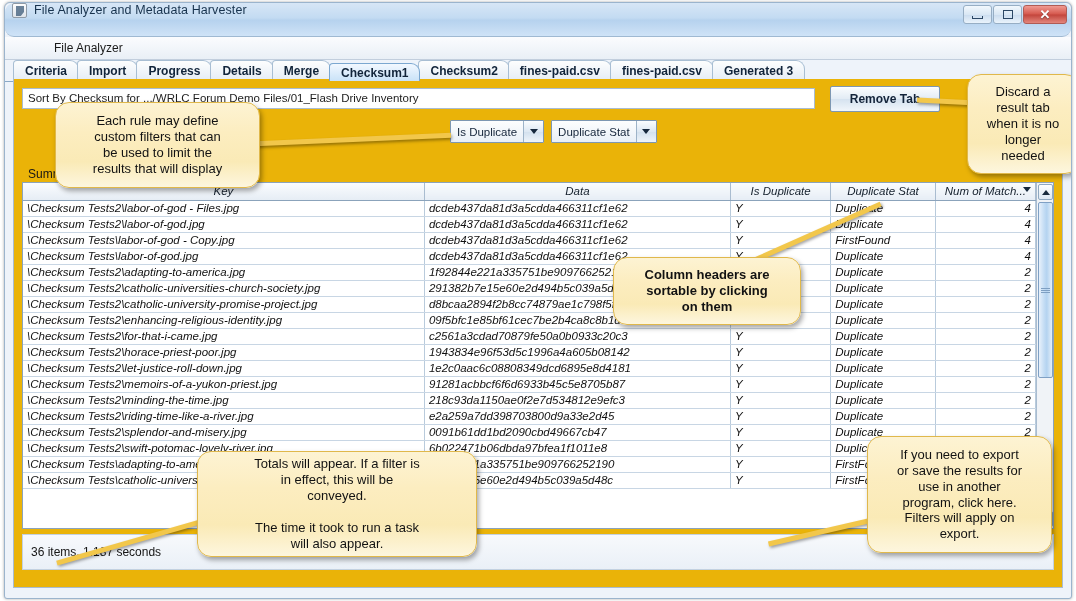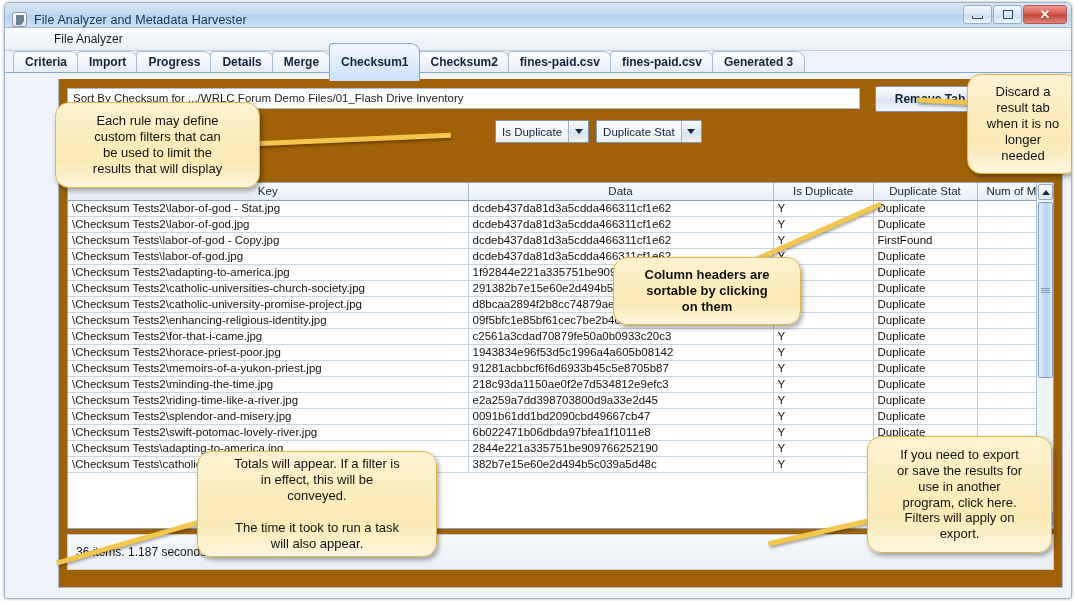--- a/index.html
+++ b/index.html
@@ -9,24 +9,24 @@
   .app-window{
     position:absolute; left:4px; top:2px; width:1068px; height:597px;
     border:1px solid #9bb4cd; border-radius:6px 6px 3px 3px;
     background:#eef3fa;
     box-shadow:0 0 3px rgba(0,0,0,.35);
     overflow:hidden;
   }
 
   
   .titlebar{
-    height:25px; position:relative;
+    height:34px; position:relative;
     background:linear-gradient(to bottom,#d7e6f6 0%,#c3dbf2 45%,#b6d2ee 52%,#cfe3f7 100%);
     border-bottom:1px solid #9fb9d2;
-    display:flex; align-items:flex-end;
+    display:flex; align-items:flex-start;border-radius:9px;
   }
   .title-ico{
     width:15px; height:15px; margin-left:7px; margin-right:7px;
     border:1px solid #8f9aa6; border-radius:2px;
     background:linear-gradient(to bottom,#fdfdfd,#dfe4ea);
     position:relative; flex:none;
   }
   .title-ico:before{
     content:""; position:absolute; left:3px; top:2px; width:8px;height:10px;
     background:#3b5a78; clip-path:polygon(0 0,100% 0,100% 60%,60% 100%,0 100%);
@@ -54,43 +54,42 @@
     background:linear-gradient(to bottom,#fbfcfe,#e9eff6);
     border-bottom:1px solid #c2cedd;
     padding-left:37px;
   }
   .menu-item{ font-size:12px; color:#1b1b1b; padding:2px 8px; margin-left:4px; }
 
   
   .tabstrip{
     position:relative; height:22px; padding-left:8px;
     background:#eef3fa;
-    display:flex; align-items:center;
+    display:flex; align-items:flex-end;
     border-bottom:1px solid #8aa8c6;
   }
   .tab{
     height:21px; padding:0 11px; display:flex; align-items:center;
     font-size:12px; color:#11243a; font-weight:bold;
     background:linear-gradient(to bottom,#fdfefe,#e4ecf5);
     border:1px solid #a8bed3; border-bottom:none;
     border-radius:4px 9px 0 0;
     margin-right:-2px; position:relative;
   }
   .tab.active{
     background:linear-gradient(to bottom,#f2f8ff,#c9e2f8);
     border-color:#7ba7d0; z-index:5;
-    height:38px;
+    height:18px;
   }
 
   
   .content{
     position:absolute; left:8px; top:76px; right:8px; bottom:10px;
-    background:#a16207; border:1px solid #a9bcd0;
+    background:#eab308; border:1px solid #a9bcd0;
     border-top:none;
-    margin-left:45px;
   }
 
   .row-path{ position:absolute; left:8px; top:9px; right:8px; height:21px; }
   .path-field{
     position:absolute; left:0; top:0; width:793px; height:21px;
     background:#ffffff; border:1px solid #a9bcd0;
     font-size:11.5px; color:#1d1d1d; padding:3px 5px 0 5px;
     white-space:nowrap; overflow:hidden;
   }
   .btn{
@@ -118,21 +117,21 @@
   }
   .caret{ width:0;height:0;border-left:4px solid transparent;border-right:4px solid transparent;border-top:5px solid #16283d;}
 
   .summary-lbl{ position:absolute; left:14px; top:88px; font-size:12px; color:#161616; }
 
   
   .tablewrap{
     position:absolute; left:8px; top:103px; right:8px; height:347px;
     border:1px solid #8ba3bb; background:#fff; display:flex;
   }
-  .tablecol{ flex:1; overflow:hidden; }
+  .tablecol{ flex:1; overflow:hidden;font-style:italic; }
   table.grid{ width:100%; border-collapse:collapse; table-layout:fixed; }
   table.grid th{
     height:17px; font-size:11.5px; font-weight:normal; color:#15202d;
     background:linear-gradient(to bottom,#fafcfe,#e6edf5);
     border-right:1px solid #a9bcd0; border-bottom:1px solid #8ba3bb;
     padding:0 4px; position:relative; white-space:nowrap; overflow:hidden;
   }
   table.grid td{
     height:16px; font-size:11.5px; color:#111; padding:0 4px;
     border-right:1px solid #b9cbdc; border-bottom:1px solid #c8d6e4;
@@ -262,21 +261,21 @@
               <tr id="thead-row">
                 <th>Key</th>
                 <th>Data</th>
                 <th>Is Duplicate</th>
                 <th>Duplicate Stat</th>
                 <th>Num of Match...<i class="sortmark"></i></th>
               </tr>
             </thead>
           <tbody id="tbody">
               <tr>
-                <td>\Checksum Tests2\labor-of-god - Stat.jpg</td>
+                <td>\Checksum Tests2\labor-of-god - Files.jpg</td>
                 <td>dcdeb437da81d3a5cdda466311cf1e62</td>
                 <td>Y</td>
                 <td>Duplicate</td>
                 <td class="num">4</td>
               </tr>
               <tr>
                 <td>\Checksum Tests2\labor-of-god.jpg</td>
                 <td>dcdeb437da81d3a5cdda466311cf1e62</td>
                 <td>Y</td>
                 <td>Duplicate</td>
@@ -327,20 +326,27 @@
               <tr>
                 <td>\Checksum Tests2\for-that-i-came.jpg</td>
                 <td>c2561a3cdad70879fe50a0b0933c20c3</td>
                 <td>Y</td>
                 <td>Duplicate</td>
                 <td class="num">2</td>
               </tr>
               <tr>
                 <td>\Checksum Tests2\horace-priest-poor.jpg</td>
                 <td>1943834e96f53d5c1996a4a605b08142</td>
+                <td>Y</td>
+                <td>Duplicate</td>
+                <td class="num">2</td>
+              </tr>
+              <tr>
+                <td>\Checksum Tests2\let-justice-roll-down.jpg</td>
+                <td>1e2c0aac6c08808349dcd6895e8d4181</td>
                 <td>Y</td>
                 <td>Duplicate</td>
                 <td class="num">2</td>
               </tr>
               <tr>
                 <td>\Checksum Tests2\memoirs-of-a-yukon-priest.jpg</td>
                 <td>91281acbbcf6f6d6933b45c5e8705b87</td>
                 <td>Y</td>
                 <td>Duplicate</td>
                 <td class="num">2</td>
@@ -420,21 +426,21 @@
 be used to limit the
 results that will display</div>
   <div class="callout" style="left:962px; top:71px; width:112px; height:100px;">Discard a
 result tab
 when it is no
 longer
 needed</div>
   <div class="callout" style="left:608px; top:254px; width:188px; height:68px;font-weight:bold;">Column headers are
 sortable by clicking
 on them</div>
-  <div class="callout" style="left:192px; top:448px; width:240px; height:106px;">Totals will appear.  If a filter is
+  <div class="callout" style="left:192px; top:448px; width:280px; height:106px;">Totals will appear.  If a filter is
 in effect, this will be
 conveyed.
 
 The time it took to run a task
 will also appear.</div>
   <div class="callout" style="left:846px; top:433px; width:185px; height:117px;margin-left:16px;">If you need to export
 or save the results for
 use in another
 program, click here.
 Filters will apply on

